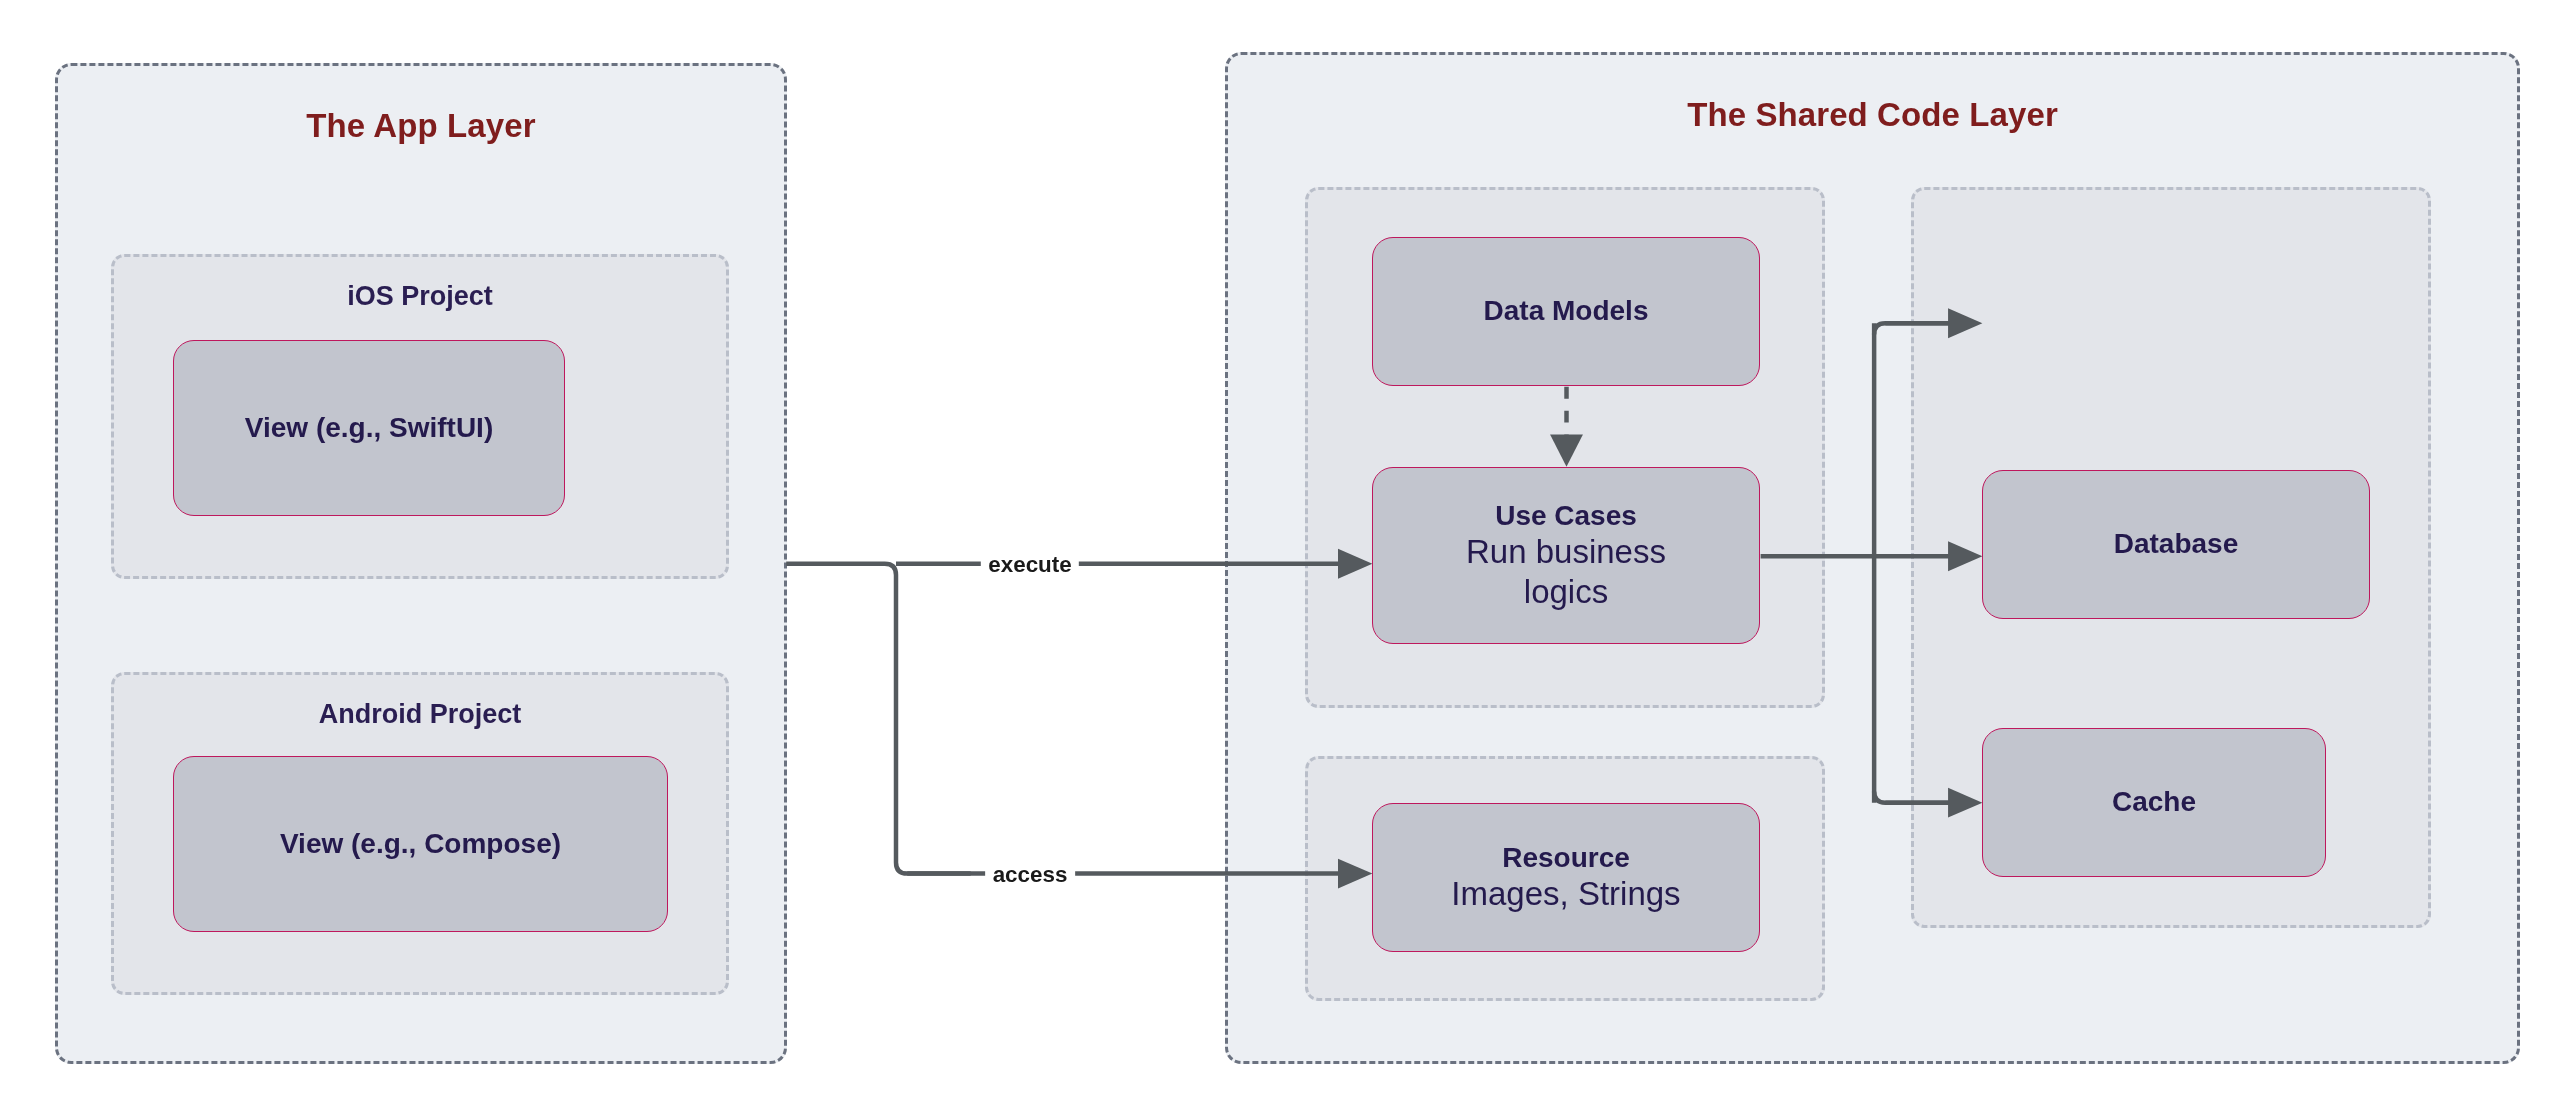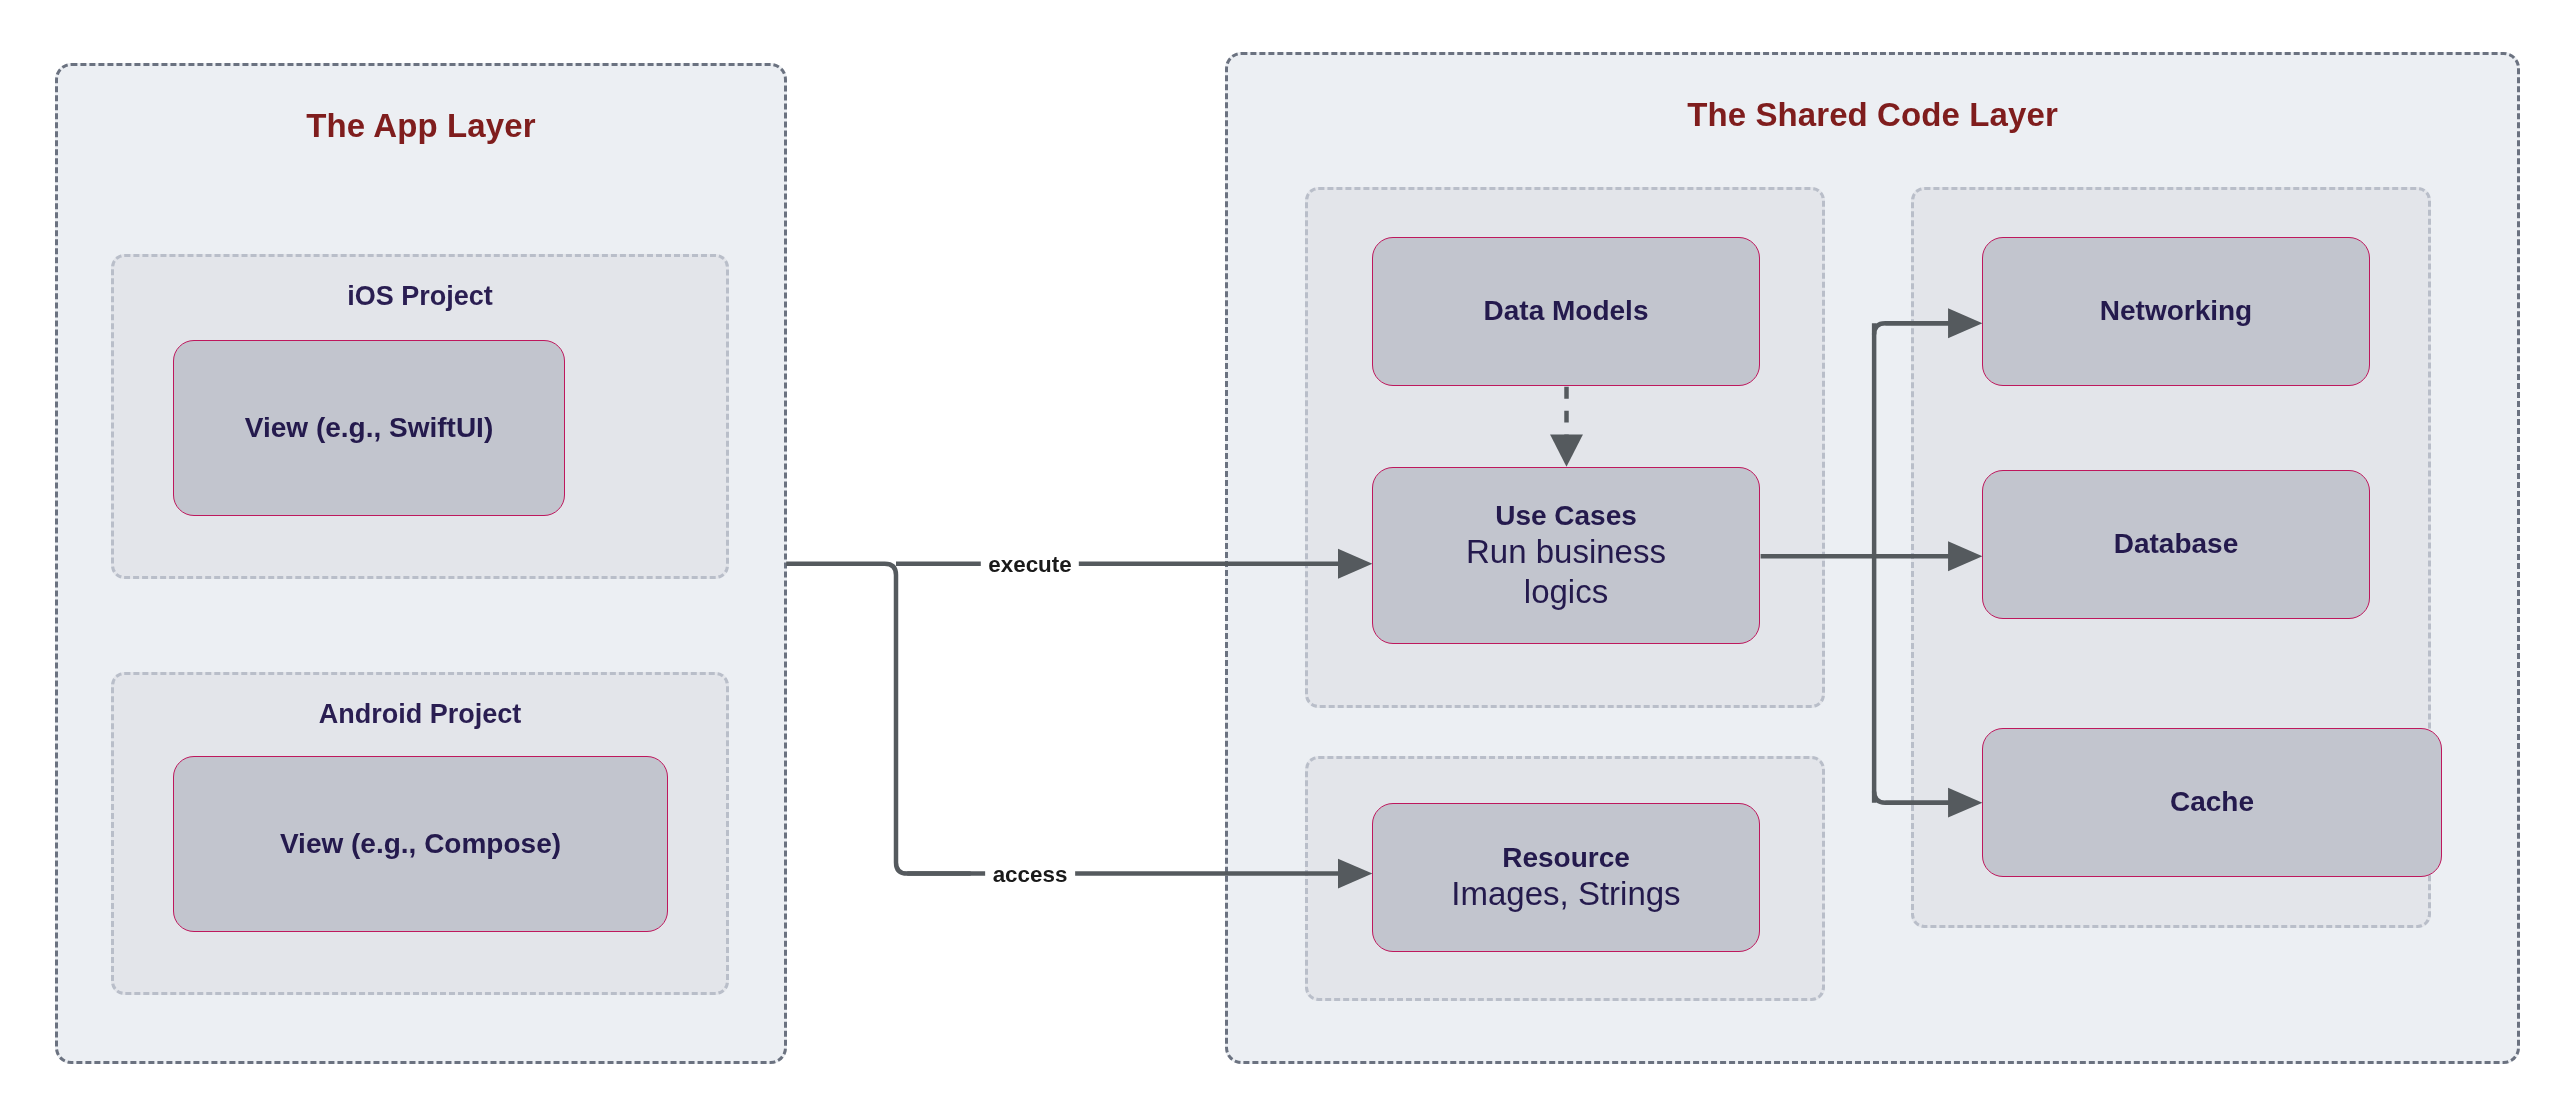--- a/index.html
+++ b/index.html
@@ -62,27 +62,24 @@
     <div class="t2" style="max-width:246px;">Run business logics</div>
   </div>
 
   <div class="subgroup" style="left:1305px;top:756px;width:520px;height:245px;"></div>
   <div class="node" style="left:1372px;top:803px;width:388px;height:149px;">
     <div class="t1">Resource</div>
     <div class="t2">Images, Strings</div>
   </div>
 
   <div class="subgroup" style="left:1911px;top:187px;width:520px;height:741px;"></div>
-  <div class="node" style="left:1982px;top:237px;width:388px;height:149px;">
-    <div class="t1">Networking</div>
-  </div>
   <div class="node" style="left:1982px;top:470px;width:388px;height:149px;">
     <div class="t1">Database</div>
   </div>
-  <div class="node" style="left:1982px;top:728px;width:460px;height:149px;">
+  <div class="node" style="left:1982px;top:728px;width:344px;height:149px;">
     <div class="t1">Cache</div>
   </div>
 
   <svg class="edges" viewBox="0 0 3450 1500">
 
     <path class="edge" d="M1053 755 H1185 Q1200 755 1200 770 V1155 Q1200 1170 1215 1170 H1300"></path>
 
     <path class="edge" d="M1200 755 H1800"></path>
     <polygon class="ahead" points="1838,755 1792,735 1792,775"></polygon>
 

